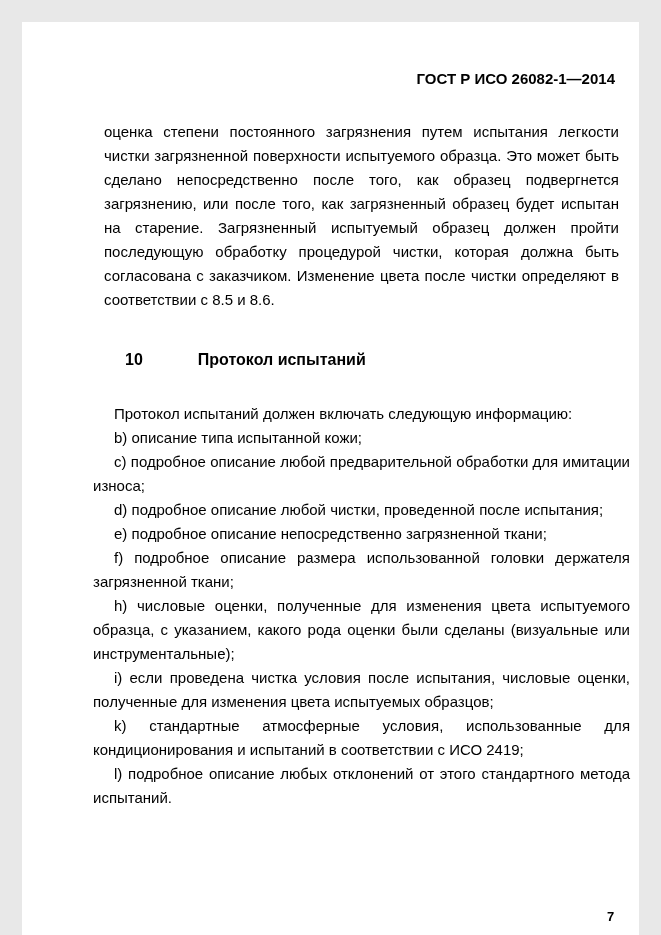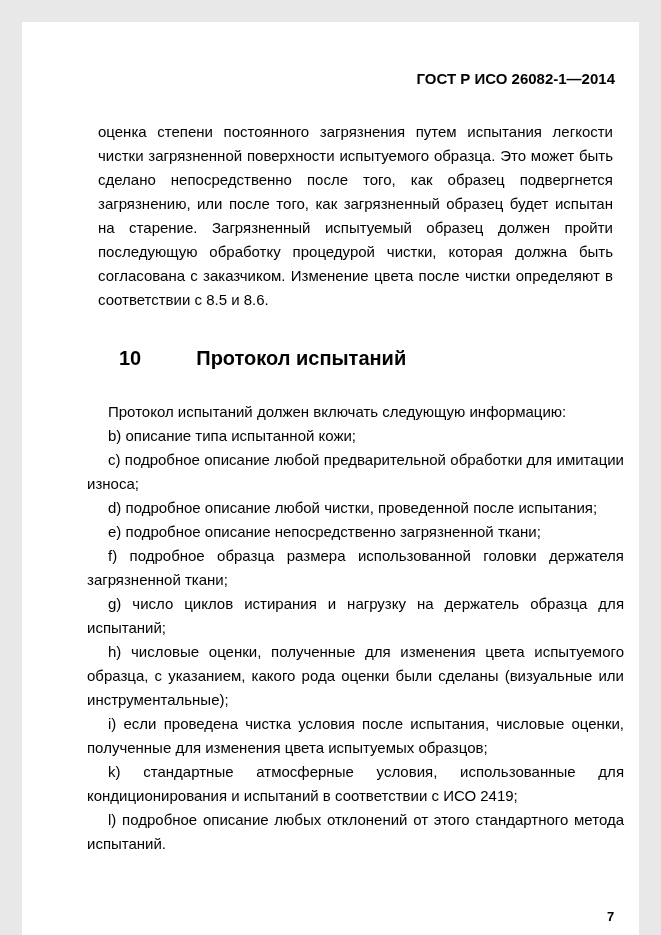--- a/index.html
+++ b/index.html
@@ -20,29 +20,29 @@
     left: 62px;
     width: 520px;
     text-align: right;
     font-size: 15px;
     font-weight: bold;
     white-space: nowrap;
   }
   .body-text {
     position: absolute;
     top: 76px;
-    left: 54px;
+    left: 60px;
     width: 537px;
     font-size: 15px;
     line-height: 24px;
     text-align: justify;
   }
   .para-cont { text-indent: 0; }
   .section-heading {
-    font-size: 20px;
+    font-size: 16px;
     font-weight: bold;
     line-height: 24px;
     margin: 31px 0 30px 0;
     padding-left: 21px;
     text-align: left;
   }
   .section-heading .sec-gap { display: inline-block; width: 11px; }
   .para { text-indent: 21px; margin: 0; }
   .page-number {
     position: absolute;
@@ -64,22 +64,21 @@
     <p class="para-cont">оценка степени постоянного загрязнения путем испытания легкости чистки загрязненной поверхности испытуемого образца. Это может быть сделано непосредственно после того, как образец подвергнется загрязнению, или после того, как загрязненный образец будет испытан на старение. Загрязненный испытуемый образец должен пройти последующую обработку процедурой чистки, которая должна быть согласована с заказчиком. Изменение цвета после чистки определяют в соответствии с 8.5 и 8.6.</p>
 
     <h2 class="section-heading"><span>10</span><span class="sec-gap"></span><span>Протокол испытаний</span></h2>
 
     <p class="para">Протокол испытаний должен включать следующую информацию:</p>
 
     <p class="para">b) описание типа испытанной кожи;</p>
     <p class="para">c) подробное описание любой предварительной обработки для имитации износа;</p>
     <p class="para">d) подробное описание любой чистки, проведенной после испытания;</p>
     <p class="para">e) подробное описание непосредственно загрязненной ткани;</p>
-    <p class="para">f) подробное образца размера использованной головки держателя загрязненной ткани;</p>
-    <p class="para">g) число циклов истирания и нагрузку на держатель образца для испытаний;</p>
+    <p class="para">f) подробное описание размера использованной головки держателя загрязненной ткани;</p>
     <p class="para">h) числовые оценки, полученные для изменения цвета испытуемого образца, с указанием, какого рода оценки были сделаны (визуальные или инструментальные);</p>
     <p class="para">i) если проведена чистка условия после испытания, числовые оценки, полученные для изменения цвета испытуемых образцов;</p>
     <p class="para">k) стандартные атмосферные условия, использованные для кондиционирования и испытаний в соответствии с ИСО 2419;</p>
     <p class="para">l) подробное описание любых отклонений от этого стандартного метода испытаний.</p>
 
   </div>
 
   <div class="page-number">7</div>
 
 </div>

